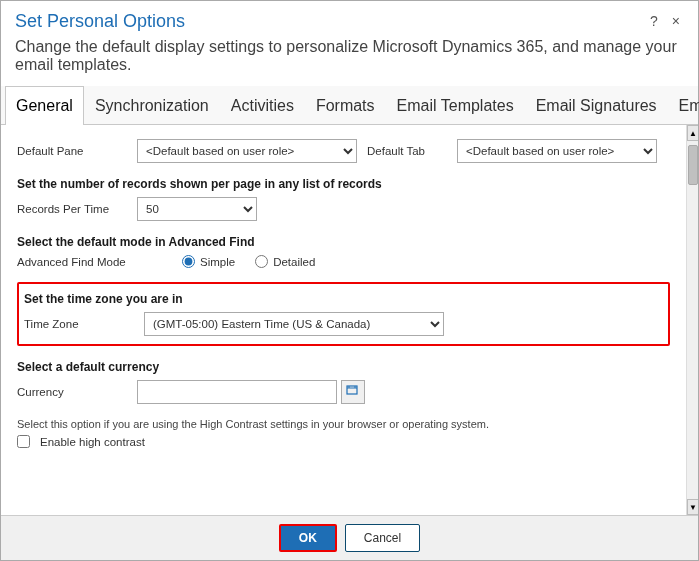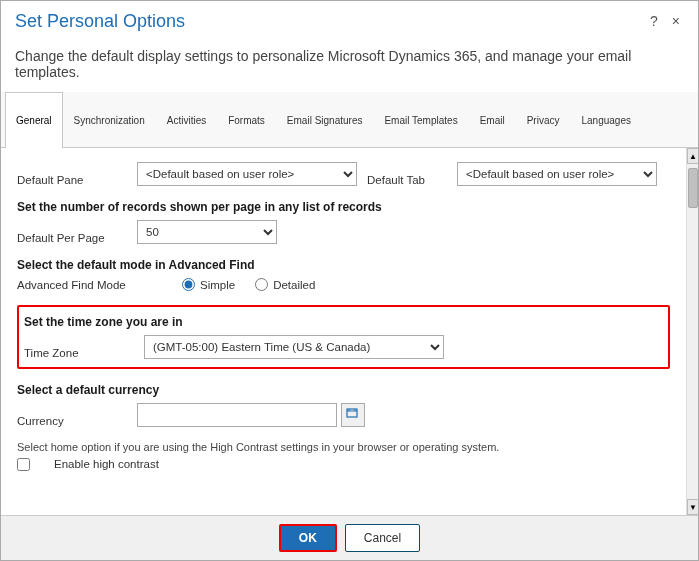--- a/index.html
+++ b/index.html
@@ -44,34 +44,34 @@
       gap: 6px;
       font-size: 14px;
       color: #555;
       margin-top: 2px;
     }
     .dialog-controls span {
       cursor: pointer;
       padding: 0 4px;
     }
     .dialog-subtitle {
-      font-size: 14px;
+      font-size: 16px;
       color: #444;
-      margin-top: 16px;
+      margin-top: 6px;
     }
     .tabs {
       display: flex;
       border-bottom: 1px solid #c8c8c8;
       margin-top: 8px;
       padding: 0 4px;
       background: #f8f8f8;
     }
     .tab {
-      padding: 22px 10px;
-      font-size: 10px;
+      padding: 10px 10px;
+      font-size: 16px;
       color: #333;
       cursor: pointer;
       border: 1px solid transparent;
       border-bottom: none;
       margin-bottom: -1px;
       white-space: nowrap;
     }
     .tab.active {
       background: #fff;
       border-color: #c8c8c8;
@@ -87,21 +87,21 @@
       gap: 14px;
     }
     .section-title {
       font-size: 12px;
       font-weight: 600;
       color: #1a1a1a;
       margin-bottom: 6px;
     }
     .field-row {
       display: flex;
-      align-items: flex-end;
+      align-items: center;
       gap: 10px;
     }
     .field-label {
       font-size: 11.5px;
       color: #333;
       min-width: 110px;
     }
     .field-label-sm {
       min-width: 80px;
     }
@@ -114,21 +114,21 @@
       cursor: pointer;
       color: #333;
     }
     .dropdown-default-pane {
       width: 220px;
     }
     .dropdown-default-tab {
       width: 200px;
     }
     .dropdown-records {
-      width: 140px;
+      width: 120px;
     }
     .dropdown-timezone {
       width: 300px;
     }
     .radio-group {
       display: flex;
       align-items: center;
       gap: 20px;
       padding-left: 45px;
     }
@@ -176,21 +176,22 @@
       font-size: 14px;
       color: #1e6eb5;
     }
     .high-contrast-subtitle {
       font-size: 11px;
       color: #444;
       margin-bottom: 5px;
     }
     .checkbox-row {
       display: flex;
-      gap: 24px;
+      align-items: center;
+      gap: 10px;
       font-size: 11.5px;
       color: #333;
     }
     .dialog-footer {
       padding: 8px 14px;
       background: #f0f0f0;
       border-top: 1px solid #ccc;
       display: flex;
       justify-content: center;
       gap: 8px;
@@ -262,22 +263,22 @@
       </div>
     </div>
     <div class="dialog-subtitle">Change the default display settings to personalize Microsoft Dynamics 365, and manage your email templates.</div>
   </div>
 
   <div class="tabs">
     <div class="tab active">General</div>
     <div class="tab">Synchronization</div>
     <div class="tab">Activities</div>
     <div class="tab">Formats</div>
+    <div class="tab">Email Templates</div>
     <div class="tab">Email Signatures</div>
-    <div class="tab">Email Templates</div>
     <div class="tab">Email</div>
     <div class="tab">Privacy</div>
     <div class="tab">Languages</div>
   </div>
 
   <div class="content-with-scroll">
     <div class="dialog-body">
 
       <div>
         <div class="field-row">
@@ -288,21 +289,21 @@
           <span class="field-label field-label-sm">Default Tab</span>
           <select class="dropdown dropdown-default-tab">
             <option>&lt;Default based on user role&gt;</option>
           </select>
         </div>
       </div>
 
       <div>
         <div class="section-title">Set the number of records shown per page in any list of records</div>
         <div class="field-row">
-          <span class="field-label">Default Per Page</span>
+          <span class="field-label">Records Per Time</span>
           <select class="dropdown dropdown-records">
             <option>50</option>
           </select>
         </div>
       </div>
 
       <div>
         <div class="section-title">Select the default mode in Advanced Find</div>
         <div class="field-row">
           <span class="field-label">Advanced Find Mode</span>
@@ -341,21 +342,21 @@
                 <line x1="1" y1="3" x2="11" y2="3" stroke="#1e6eb5" stroke-width="1"></line>
                 <line x1="3" y1="1" x2="3" y2="3" stroke="#1e6eb5" stroke-width="1"></line>
                 <line x1="9" y1="1" x2="9" y2="3" stroke="#1e6eb5" stroke-width="1"></line>
               </svg>
             </div>
           </div>
         </div>
       </div>
 
       <div>
-        <div class="high-contrast-subtitle">Select home option if you are using the High Contrast settings in your browser or operating system.</div>
+        <div class="high-contrast-subtitle">Select this option if you are using the High Contrast settings in your browser or operating system.</div>
         <label class="checkbox-row">
           <input type="checkbox" style="">
           <span>Enable high contrast</span>
         </label>
       </div>
 
     </div>
 
     <div class="scrollbar-track">
       <div class="scrollbar-arrow scrollbar-arrow-up">▲</div>

